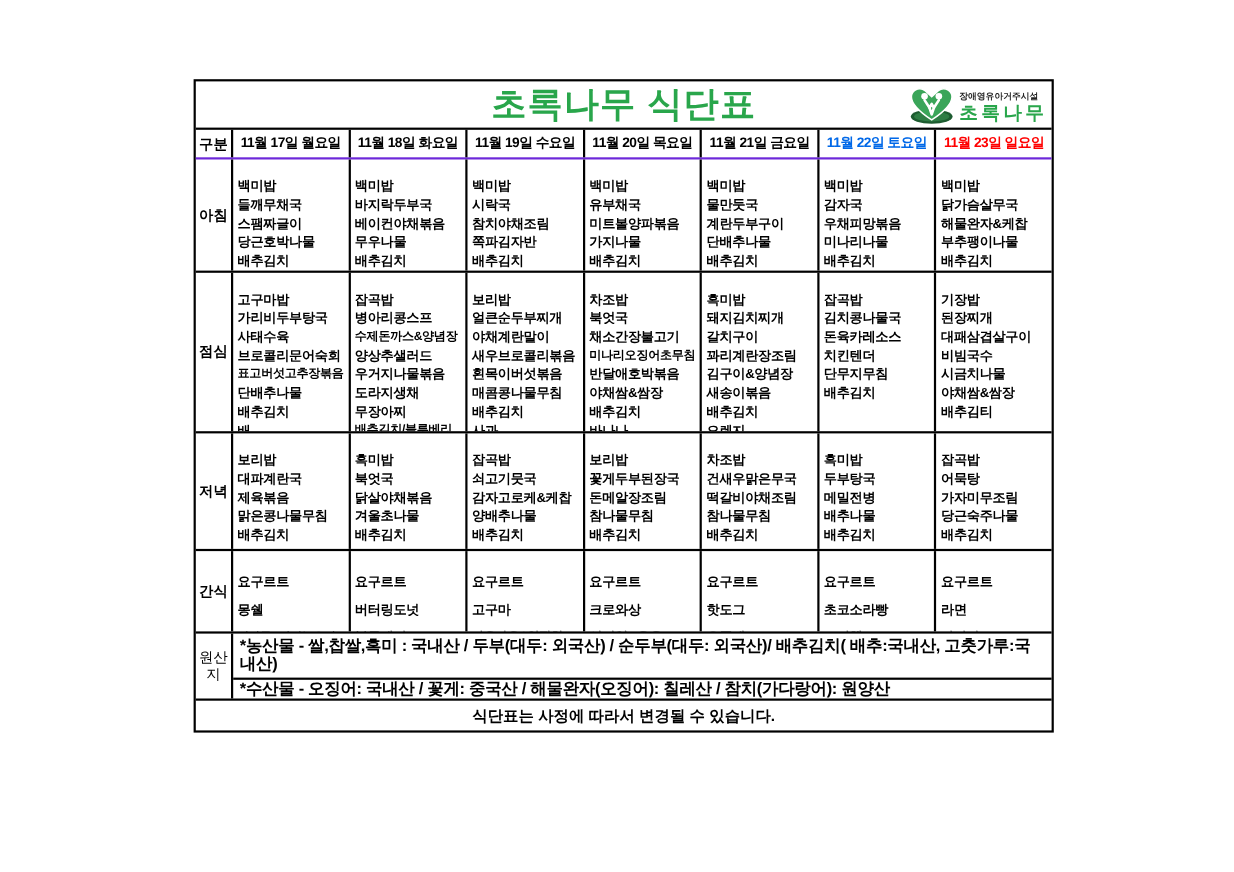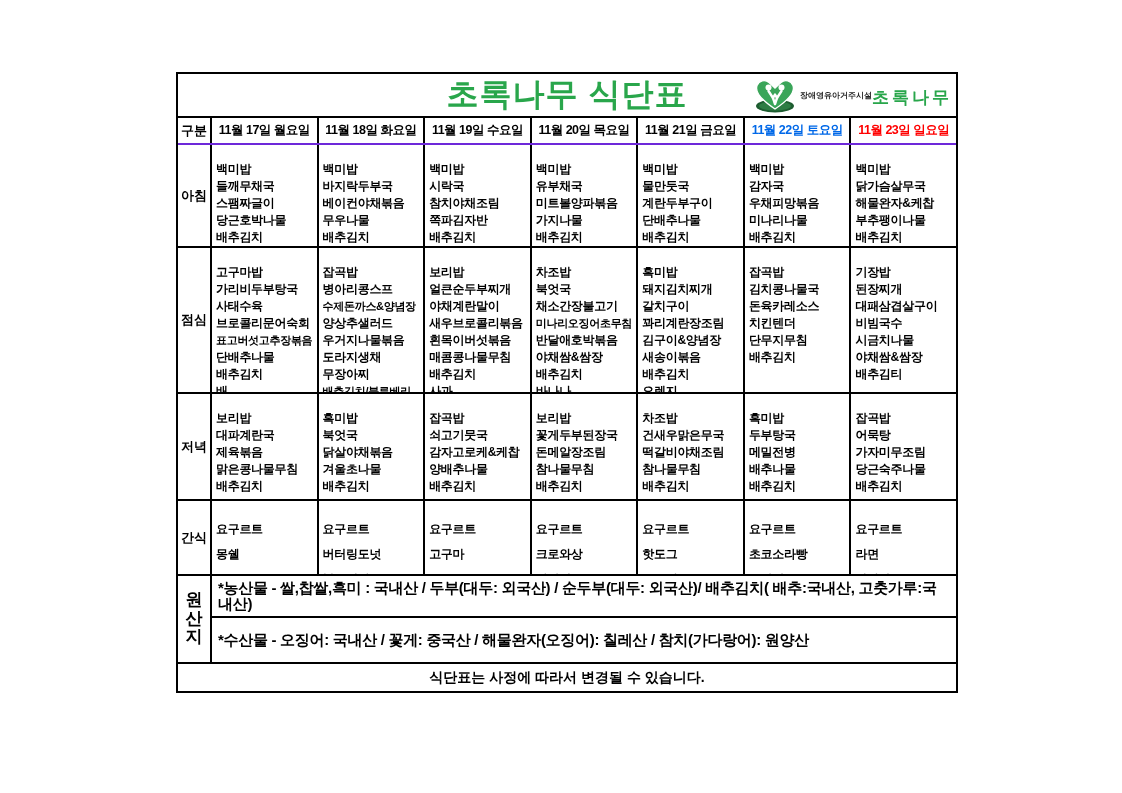--- a/index.html
+++ b/index.html
@@ -16,21 +16,21 @@
     height:42px;border-bottom:2px solid #000;position:relative;
     display:flex;align-items:center;justify-content:center;
   }
   .title{
     font-size:32px;font-weight:bold;color:var(--green,#29a64b);
     letter-spacing:1px;
   }
   .logo{
     position:absolute;right:4px;top:3px;display:flex;align-items:center;gap:4px;
   }
-  .logo-text{display:flex;flex-direction:row;align-items:center;line-height:1;}
+  .logo-text{display:flex;flex-direction:column;line-height:1;}
   .logo-small{font-size:8px;font-weight:bold;color:#222;margin-bottom:2px;}
   .logo-big{font-size:17px;font-weight:bold;color:var(--green,#29a64b);letter-spacing:3px;}
   .cell{box-sizing:border-box;border-right:2px solid #000;overflow:hidden;}
   .cell:last-child{border-right:none;}
   .header-row{display:flex;height:25px;border-bottom:2px solid #6d28d9;}
   .label-col{width:34px;flex:0 0 34px;display:flex;align-items:center;justify-content:center;
     text-align:center;font-weight:bold;font-size:13px;}
   .day-header{flex:1;display:flex;align-items:center;justify-content:center;
     font-weight:bold;font-size:12.5px;letter-spacing:-0.5px;white-space:nowrap;}
   .day-header.sat{color:var(--blue,#0068e8);}
@@ -41,29 +41,29 @@
   .item.sm{font-size:11px;}
   .item.xs{font-size:10.5px;}
   .row-0{height:101px;}
   .row-1{height:144px;}
   .row-2{height:105px;}
   .row-3{height:73px;}
   .row-3 .item{line-height:25px;}
   .origin-section{display:flex;border-bottom:2px solid #000;}
   .origin-label{width:34px;flex:0 0 34px;border-right:2px solid #000;display:flex;
     align-items:center;justify-content:center;text-align:center;
-    font-weight:bold;font-size:17px;box-sizing:border-box;line-height:1.1;}
+    font-weight:normal;font-size:13px;box-sizing:border-box;line-height:1.1;}
   .origin-rows{flex:1;display:flex;flex-direction:column;}
   .origin-row{display:flex;align-items:center;padding:2px 6px;box-sizing:border-box;
     font-size:15px;font-weight:bold;line-height:16px;letter-spacing:-0.3px;
     border-bottom:2px solid #000;}
   .origin-row:last-child{border-bottom:none;}
   .origin-row.o0{height:42px;}
   .origin-row.o1{height:46px;}
-  .origin-row.o2{height:44px;}
+  .origin-row.o2{height:17px;}
   .footer-row{height:27px;display:flex;align-items:center;justify-content:center;
     font-size:14px;font-weight:bold;}
 </style>
 </head>
 <body>
 
 <div class="table">
 
   <div class="title-row">
     <div class="title">초록나무 식단표</div>

